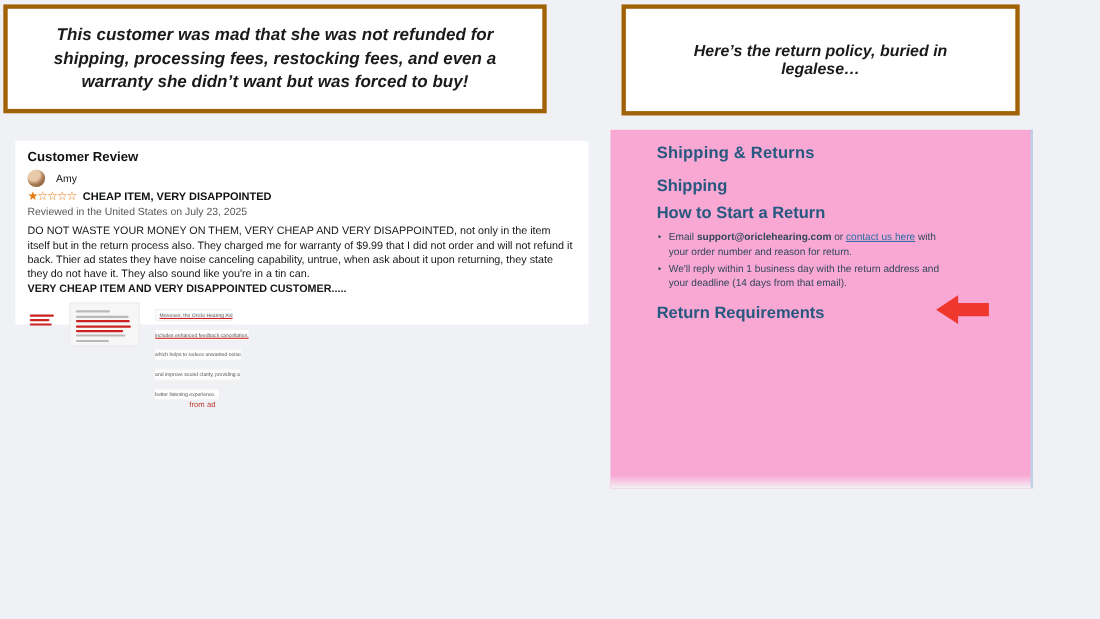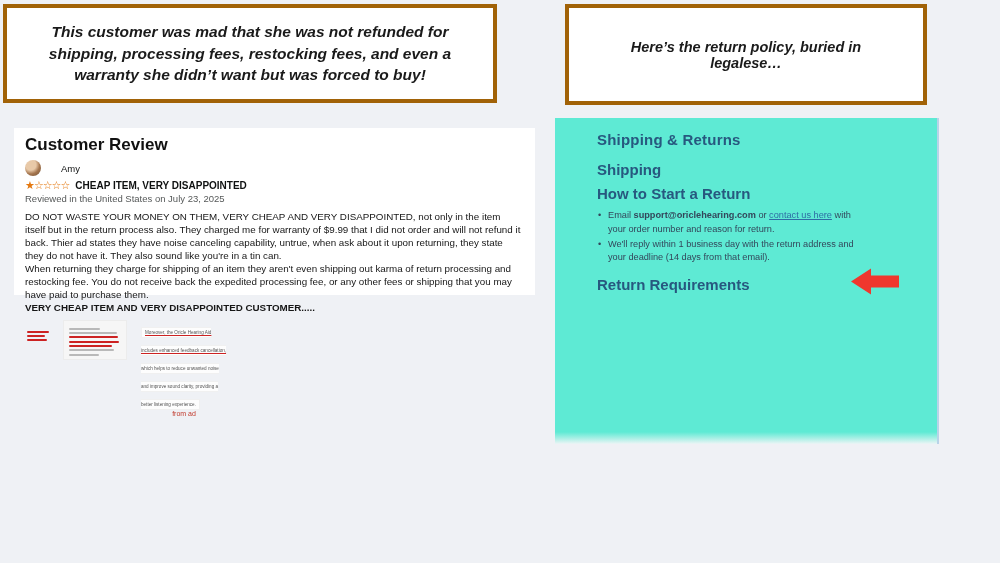--- a/index.html
+++ b/index.html
@@ -13,22 +13,22 @@
     display:flex;align-items:center;justify-content:center;text-align:center;
     font-weight:bold;font-style:italic;color:#1a1a1a;box-sizing:border-box;
   }
   #callout-left{left:3px;top:4px;width:494px;height:99px;font-size:15.5px;line-height:1.4;padding:0 12px;}
   #callout-right{left:565px;top:4px;width:362px;height:101px;font-size:14.5px;padding:0 28px;}
   
   .review-panel{
     position:absolute;left:14px;top:128px;width:521px;height:167px;background:#fff;
     box-sizing:border-box;padding:7px 12px 0 11px;color:#0f1111;
   }
-  .review-heading{font-size:17px;font-weight:bold;margin:0 0 5px 0;color:#111;}
-  .reviewer-row{display:flex;align-items:center;gap:20px;margin-bottom:4px;}
+  .review-heading{font-size:12px;font-weight:bold;margin:0 0 5px 0;color:#111;}
+  .reviewer-row{display:flex;align-items:center;gap:10px;margin-bottom:4px;}
   .avatar{
     width:16px;height:16px;border-radius:50%;
     background:radial-gradient(circle at 35% 30%, #e8c9a8 0 35%, #a5764f 60%, #6f4f33 100%);
   }
   .reviewer-name{font-size:9.5px;color:#0f1111;}
   .rating-row{display:flex;align-items:center;gap:6px;margin-bottom:2px;}
   .stars{font-size:11px;letter-spacing:-1px;color:#e47911;line-height:1;}
   .review-title{font-size:10px;font-weight:bold;color:#0f1111;}
   .review-meta{font-size:9.5px;color:#565959;margin:1px 0 6px 0;}
   .review-body{font-size:9.8px;line-height:1.33;color:#161616;}
@@ -42,21 +42,21 @@
   .thumb-spec{width:64px;height:40px;padding:4px 5px;}
   .thumb-spec i{display:block;height:2px;margin:2.4px 0;background:#b9b9b9;border-radius:1px;}
   .thumb-spec i.red{background:#cc2222;}
   .thumb-ad-wrap{width:86px;}
   .thumb-ad{width:86px;height:37px;background:#fdfdfd;border:1px solid #f0f0f0;
     box-sizing:border-box;padding:2px 3px;font-size:4.6px;line-height:1.35;color:#555;overflow:hidden;}
   .thumb-ad .marked{text-decoration:underline;text-decoration-color:#cc2222;text-decoration-thickness:1px;}
   .from-ad{display:block;text-align:center;font-size:7px;color:#c0392b;margin-top:0;}
   
   .policy-panel{
-    position:absolute;left:555px;top:118px;width:384px;height:326px;background:#5eead4;
+    position:absolute;left:555px;top:118px;width:384px;height:326px;background:#f9a8d4;
     box-sizing:border-box;padding:13px 74px 0 42px;overflow:hidden;color:#33475b;
   }
   .policy-panel::after{
     content:"";position:absolute;left:0;bottom:0;width:100%;height:12px;
     background:linear-gradient(rgba(253,253,254,0),rgba(244,245,247,.95));
   }
   .scrollbar-track{
     position:absolute;left:937px;top:118px;width:2px;height:326px;background:#b9d3e8;
   }
   .policy-title{font-size:15px;font-weight:bold;color:#27587f;margin:0 0 13px 0;letter-spacing:.2px;}
@@ -87,21 +87,20 @@
     <span class="avatar"></span>
     <span class="reviewer-name">Amy</span>
   </div>
   <div class="rating-row">
     <span class="stars"><span>★</span><span>☆☆☆☆</span></span>
     <span class="review-title">CHEAP ITEM, VERY DISAPPOINTED</span>
   </div>
   <div class="review-meta">Reviewed in the United States on July 23, 2025</div>
   <div class="review-body">
     <p>DO NOT WASTE YOUR MONEY ON THEM, VERY CHEAP AND VERY DISAPPOINTED, not only in the item itself but in the return process also. They charged me for warranty of $9.99 that I did not order and will not refund it back. Thier ad states they have noise canceling capability, untrue, when ask about it upon returning, they state they do not have it. They also sound like you're in a tin can.</p>
-    <p>When returning they charge for shipping of an item they aren't even shipping out karma of return processing and restocking fee. You do not receive back the expedited processing fee, or any other fees or shipping that you may have paid to purchase them.</p>
     <p class="shout">VERY CHEAP ITEM AND VERY DISAPPOINTED CUSTOMER.....</p>
   </div>
   <div class="thumb-row">
     <span class="red-note">
         <i></i>
         <i style="width:80%"></i>
         <i style="width:90%"></i>
       </span>
     <span class="thumb thumb-spec">
       <i style="width:60%"></i>

